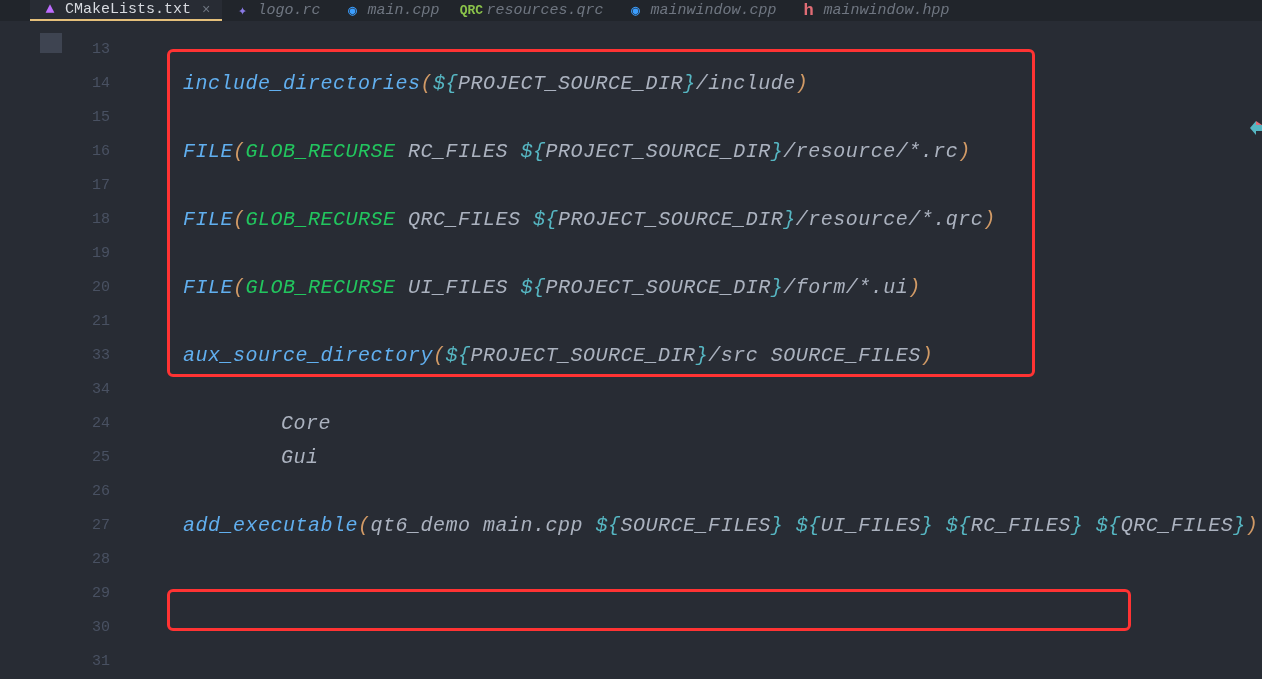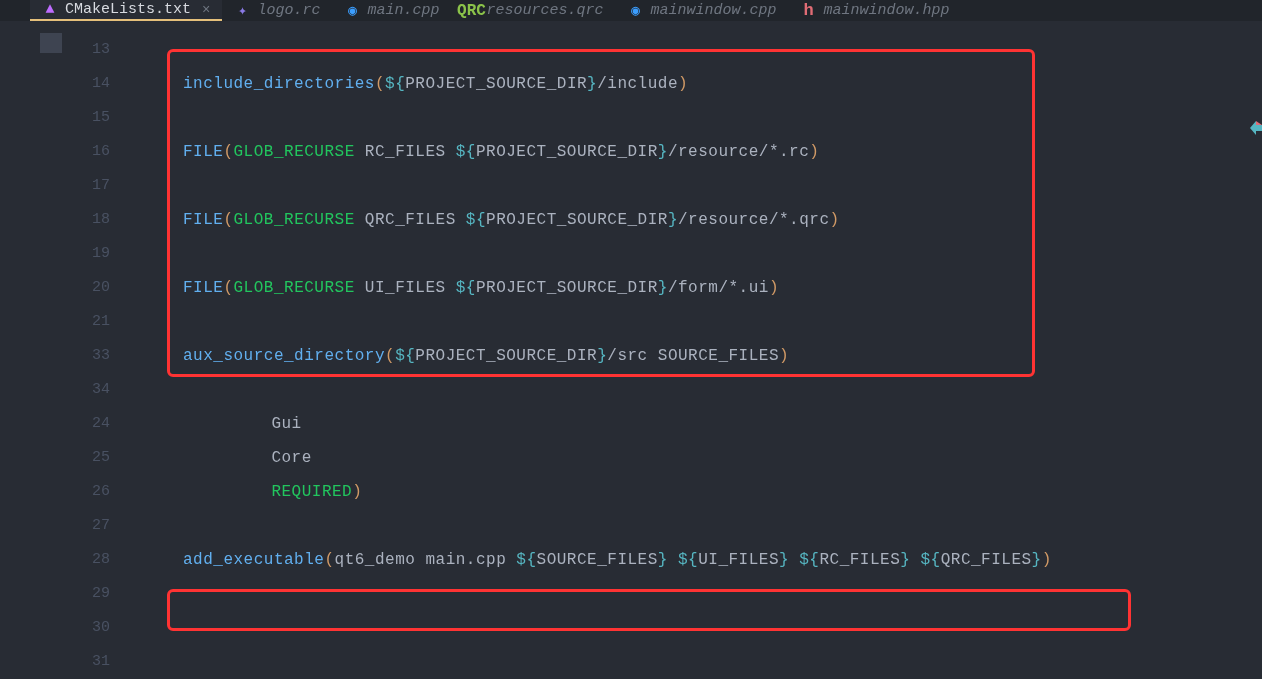--- a/index.html
+++ b/index.html
@@ -85,23 +85,24 @@
 }
 .code-area {
   flex: 1;
   padding-top: 12px;
   position: relative;
 }
 .code-line {
   height: 34px;
   line-height: 34px;
   white-space: pre;
-  font-size: 16px;
+  font-size: 20px;
   letter-spacing: 0.5px;
   position: relative;
+  font-style: italic;
 }
 .highlight-box {
   position: absolute;
   border: 3px solid #ff3333;
   border-radius: 6px;
   pointer-events: none;
   z-index: 10;
 }
 .c-func { color: #61afef; }
 .c-keyword { color: #22c55e; }
@@ -113,21 +114,21 @@
 .accent-right {
   position: absolute;
   right: 0;
   top: 100px;
   width: 12px;
   height: 14px;
 }
 .icon-cmake { color: #be6cff; font-weight: bold; font-size: 15px; }
 .icon-vs { color: #8a7ae5; font-weight: bold; font-size: 15px; }
 .icon-cpp { color: #3b9eff; font-weight: bold; font-size: 15px; }
-.icon-qrc { color: #8bc34a; font-size: 16px; font-weight: bold; }
+.icon-qrc { color: #8bc34a; font-size: 13px; font-weight: bold; }
 .icon-hpp { color: #e06c75; font-weight: bold; font-size: 17px; }
 </style>
 </head>
 <body>
 
 <div class="editor-container">
 
   <div class="tab-bar">
     <div class="tab active">
       <span class="icon icon-cmake">▲</span>
@@ -202,26 +203,25 @@
 
       <div class="code-line"><span class="indent"></span><span class="c-func">FILE</span><span class="c-paren">(</span><span class="c-keyword">GLOB_RECURSE</span><span class="c-text"> UI_FILES </span><span class="c-brace">${</span><span class="c-var">PROJECT_SOURCE_DIR</span><span class="c-brace">}</span><span class="c-text">/form/*.ui</span><span class="c-paren">)</span></div>
 
       <div class="code-line"></div>
 
       <div class="code-line"><span class="indent"></span><span class="c-func">aux_source_directory</span><span class="c-paren">(</span><span class="c-brace">${</span><span class="c-var">PROJECT_SOURCE_DIR</span><span class="c-brace">}</span><span class="c-text">/src SOURCE_FILES</span><span class="c-paren">)</span></div>
 
       <div class="code-line"></div>
 
 
+      <div class="code-line"><span class="indent"></span><span class="indent"></span>    <span class="c-text">Core</span></div>
+
       <div class="code-line"><span class="indent"></span><span class="indent"></span>    <span class="c-text">Gui</span></div>
 
-      <div class="code-line"><span class="indent"></span><span class="indent"></span>    <span class="c-text">Core</span></div>
-
-
-      <div class="code-line"><span class="indent"></span><span class="indent"></span>    <span class="c-keyword">REQUIRED</span><span class="c-paren">)</span></div>
+
 
       <div class="code-line"></div>
 
       <div class="code-line"><span class="indent"></span><span class="c-func">add_executable</span><span class="c-paren">(</span><span class="c-text">qt6_demo main.cpp </span><span class="c-brace">${</span><span class="c-var">SOURCE_FILES</span><span class="c-brace">}</span> <span class="c-brace">${</span><span class="c-var">UI_FILES</span><span class="c-brace">}</span> <span class="c-brace">${</span><span class="c-var">RC_FILES</span><span class="c-brace">}</span> <span class="c-brace">${</span><span class="c-var">QRC_FILES</span><span class="c-brace">}</span><span class="c-paren">)</span></div>
 
       <div class="code-line"></div>
 
     </div>
 
     <svg class="accent-right" viewBox="0 0 12 14">

